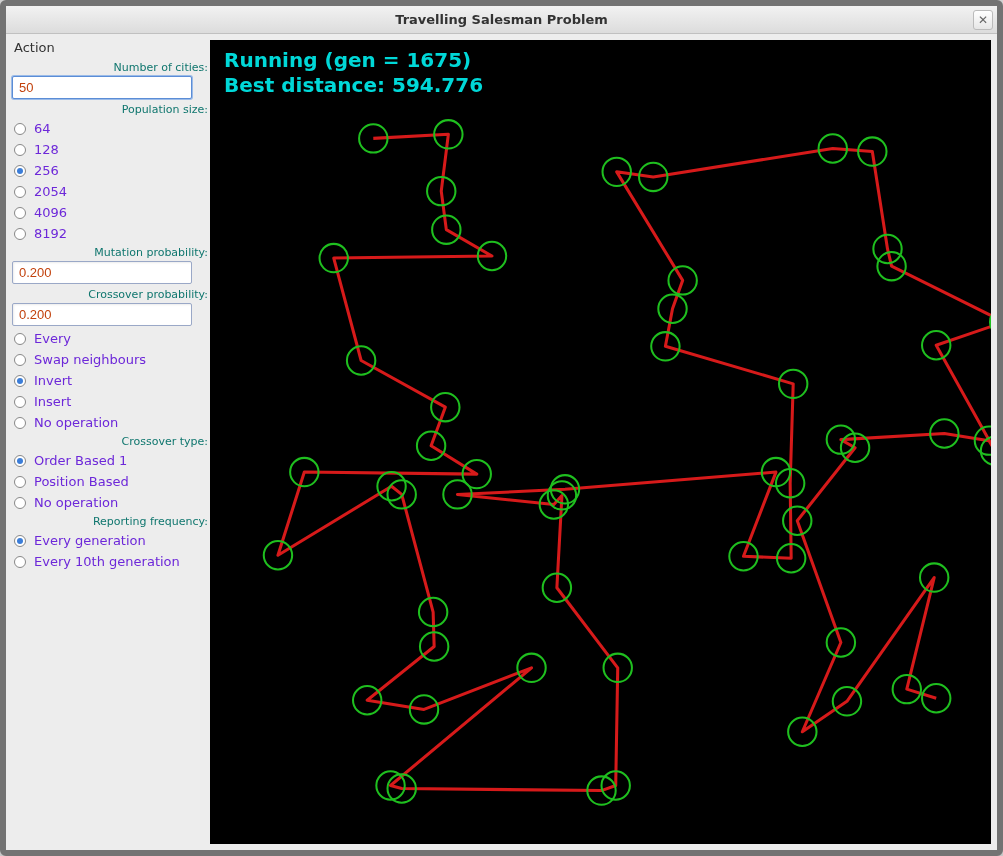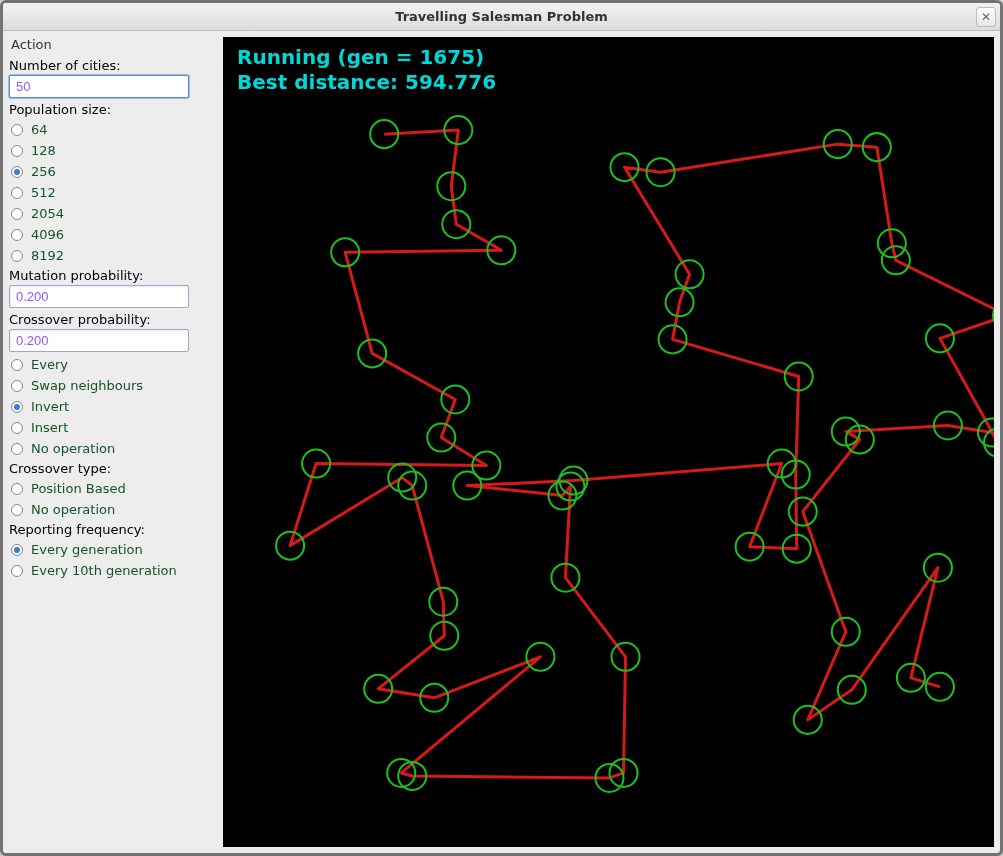--- a/index.html
+++ b/index.html
@@ -7,21 +7,21 @@
     margin: 0;
     font-family: "DejaVu Sans", "Liberation Sans", Arial, sans-serif;
     font-size: 13px;
     background: #dcdcdc;
     color: #2e2e2e;
   }
   .window {
     width: 1003px;
     height: 856px;
     background: #ededed;
-    border: 3px solid #737373;
+    border: 6px solid #737373;
     border-radius: 6px;
     overflow: hidden;
     display: flex;
     flex-direction: column;
     box-shadow: 0 2px 10px rgba(0,0,0,0.25);
   }
   .titlebar {
     height: 28px;
     background: linear-gradient(#f2f2f2,#dcdcdc);
     border-bottom: 1px solid #c0c0c0;
@@ -47,46 +47,46 @@
     font-size: 12px;
     color: #666;
     cursor: pointer;
   }
   .content {
     flex: 1;
     display: flex;
     overflow: hidden;
   }
   .sidebar {
-    width: 220px;
+    width: 204px;
     background: #ededed;
     padding: 4px 2px 4px 6px;
     display: flex;
     flex-direction: column;
   }
   .menu-label {
     padding: 2px 2px 4px 2px;
     color: #333;
     cursor: default;
   }
   .section-label {
-    text-align: left;
+    text-align: right;
     padding: 2px 0 2px 0;
-    color: #000000;
-    font-size: 13px;
+    color: #0f766e;
+    font-size: 11px;
   }
   .text-input {
     width: 180px;
     margin: 0 0 2px 0;
     padding: 3px 6px;
     font-size: 13px;
     border: 1px solid #9aa8c7;
     border-radius: 2px;
     background: #fff;
-    color: #8b5cf6;
+    color: #c2410c;
     box-shadow: inset 1px 1px 2px rgba(0,0,0,0.08);
   }
   .text-input.highlight { border-color: #5b8dd6; box-shadow: 0 0 0 1px #9bbbe8; }
   .radio-row {
     display: flex;
     align-items: center;
     gap: 8px;
     padding: 3px 2px;
     cursor: pointer;
   }
@@ -100,21 +100,21 @@
     flex-shrink: 0;
   }
   .radio.checked::after {
     content: "";
     position: absolute;
     left: 2px; top: 2px;
     width: 6px; height: 6px;
     background: #3b7dd8;
     border-radius: 50%;
   }
-  .radio-row .label { color: #14532d; }
+  .radio-row .label { color: #6d28d9; }
   .canvas-wrap {
     flex: 1;
     background: #000;
     position: relative;
     margin: 6px 6px 6px 0;
   }
   .canvas-wrap svg { position:absolute; inset:0; }
   .status-text {
     position: absolute;
     left: 14px;
@@ -151,24 +151,20 @@
           <div class="radio-row">
             <div class="radio"></div>
             <span class="label">128</span>
           </div>
           <div class="radio-row">
             <div class="radio checked"></div>
             <span class="label">256</span>
           </div>
           <div class="radio-row">
             <div class="radio"></div>
-            <span class="label">512</span>
-          </div>
-          <div class="radio-row">
-            <div class="radio"></div>
             <span class="label">2054</span>
           </div>
           <div class="radio-row">
             <div class="radio"></div>
             <span class="label">4096</span>
           </div>
           <div class="radio-row">
             <div class="radio"></div>
             <span class="label">8192</span>
           </div>
@@ -198,20 +194,24 @@
             <span class="label">Insert</span>
           </div>
           <div class="radio-row">
             <div class="radio"></div>
             <span class="label">No operation</span>
           </div>
         </div>
 
       <div class="section-label">Crossover type:</div>
       <div id="cross-group">
+          <div class="radio-row">
+            <div class="radio checked"></div>
+            <span class="label">Order Based 1</span>
+          </div>
           <div class="radio-row">
             <div class="radio"></div>
             <span class="label">Position Based</span>
           </div>
           <div class="radio-row">
             <div class="radio"></div>
             <span class="label">No operation</span>
           </div>
         </div>
 

